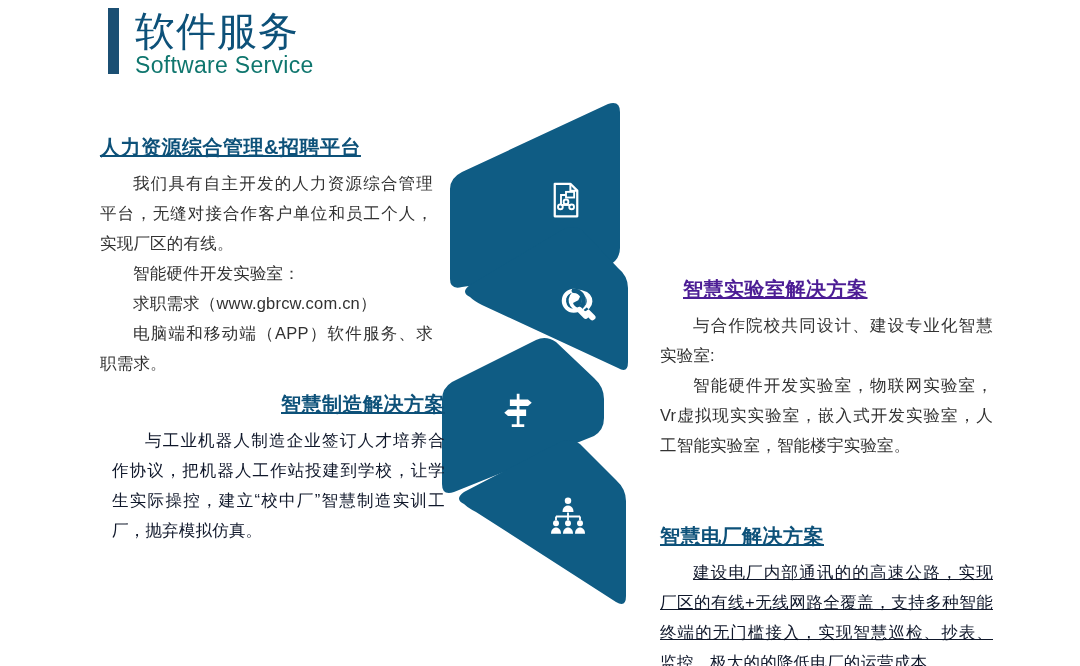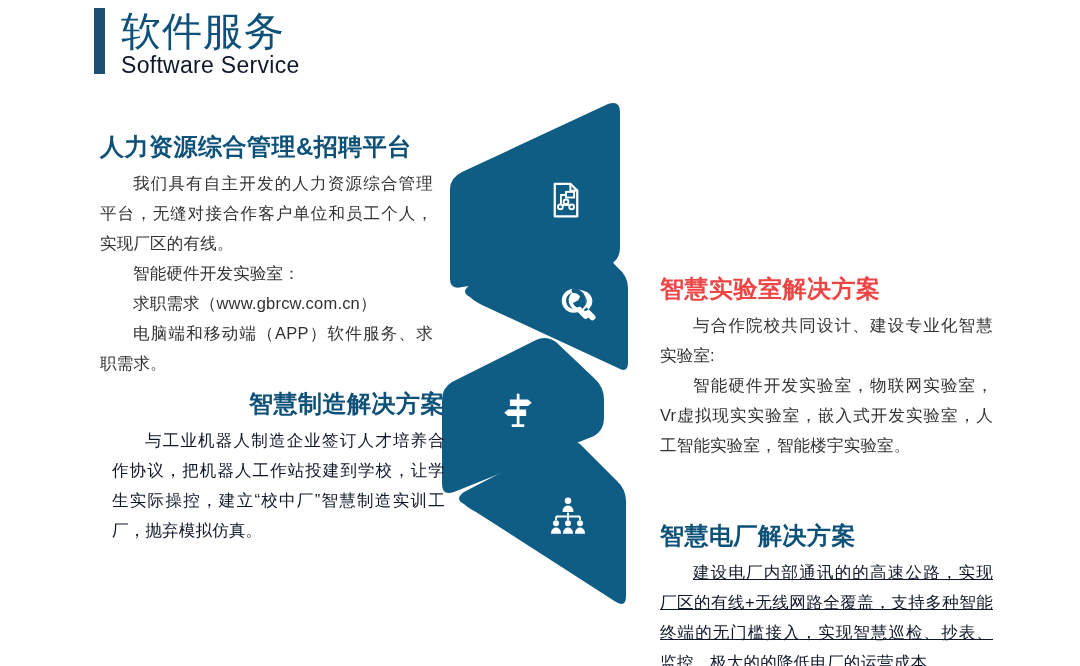--- a/index.html
+++ b/index.html
@@ -14,21 +14,21 @@
     position: relative;
     overflow: hidden;
     font-family: "Liberation Sans", "DejaVu Sans", sans-serif;
     color: #333333;
     -webkit-font-smoothing: antialiased;
   }
 
   
   .header {
     position: absolute;
-    left: 94px;
+    left: 108px;
     top: 8px;
     display: flex;
     align-items: stretch;
   }
   .header-bar {
     width: 11px;
     height: 66px;
     background: #1b4f73;
     margin-right: 16px;
     flex: 0 0 auto;
@@ -58,26 +58,27 @@
   }
 
   .icon-layer { position: absolute; left: 0; top: 0; width: 210px; height: 510px; pointer-events: none; }
   .icon-slot { position: absolute; width: 40px; height: 40px; }
   .icon-slot svg { display: block; width: 40px; height: 40px; }
 
   
   .block { position: absolute; }
 
   .block-title {
-    font-size: 24px;
+    font-size: 20px;
     line-height: 28px;
     font-weight: bold;
     color: #0d5179;
     letter-spacing: 0.5px;
     white-space: nowrap;
+    text-decoration: underline;
   }
   .block-body {
     font-size: 16.5px;
     line-height: 30px;
     color: #323232;
     letter-spacing: 0.2px;
     text-align: justify;
     text-justify: inter-ideograph;
   }
   .block-body p { margin: 0; }
@@ -113,21 +114,21 @@
   }
   #block-powerplant .block-title { margin-bottom: 7px; margin-top: 32px; }
 </style>
 </head>
 <body style="background: rgb(255, 255, 255);">
 
 <div class="header">
   <div class="header-bar" style="background: rgb(27, 79, 115);"></div>
   <div class="header-texts">
     <div class="header-title-cn" style="color: rgb(13, 81, 121);">软件服务</div>
-    <div class="header-title-en" style="color: #0f172a;">Software Service</div>
+    <div class="header-title-en" style="color: #0f766e;">Software Service</div>
   </div>
 </div>
 
 <svg class="ribbon-precise" style="position:absolute;left:440px;top:100px;width:212px;height:512px;" viewBox="0 0 212 512" xmlns="http://www.w3.org/2000/svg">
   <g fill="#0f5c84">
     <path d="M 10,89 Q 10,78 22,72 L 168,4 Q 180,0 180,12 L 180,148 Q 180,160 168,166 L 22,187 Q 10,190 10,179 Z"></path>
     <path d="M 30,197 Q 20,192 30,185 L 122,130 Q 132,124 142,130 L 178,168 Q 188,176 188,188 L 188,262 Q 188,274 178,268 L 42,205 Q 34,201 30,197 Z"></path>
     <path d="M 2,300 Q 2,288 12,282 L 96,240 Q 106,235 116,242 L 154,278 Q 164,287 164,299 L 164,318 Q 164,330 154,336 L 14,392 Q 2,396 2,384 Z"></path>
     <path d="M 24,404 Q 14,399 24,392 L 120,342 Q 130,337 140,344 L 176,380 Q 186,389 186,401 L 186,496 Q 186,508 176,502 L 36,412 Q 28,408 24,404 Z"></path>
   </g>
@@ -195,21 +196,21 @@
 </div>
 
 <div class="block" id="block-manufacturing">
   <div class="block-title" style="color: rgb(13, 81, 121);">智慧制造解决方案</div>
   <div class="block-body" style="color: #0f172a;">
     <p class="indent">与工业机器人制造企业签订人才培养合作协议，把机器人工作站投建到学校，让学生实际操控，建立“校中厂”智慧制造实训工厂，抛弃模拟仿真。</p>
   </div>
 </div>
 
 <div class="block" id="block-lab">
-  <div class="block-title" style="color: #ef4444;">智慧实验室解决方案</div>
+  <div class="block-title" style="color: #4c1d95; margin-left: 23px;">智慧实验室解决方案</div>
   <div class="block-body" style="color: rgb(50, 50, 50);">
     <p class="indent">与合作院校共同设计、建设专业化智慧实验室:</p>
     <p class="indent">智能硬件开发实验室，物联网实验室，Vr虚拟现实实验室，嵌入式开发实验室，人工智能实验室，智能楼宇实验室。</p>
   </div>
 </div>
 
 <div class="block" id="block-powerplant">
   <div class="block-title" style="color: rgb(13, 81, 121);">智慧电厂解决方案</div>
   <div class="block-body" style="color: #0f172a; text-decoration: underline;">
     <p class="indent">建设电厂内部通讯的的高速公路，实现厂区的有线+无线网路全覆盖，支持多种智能终端的无门槛接入，实现智慧巡检、抄表、监控、极大的的降低电厂的运营成本。</p>

